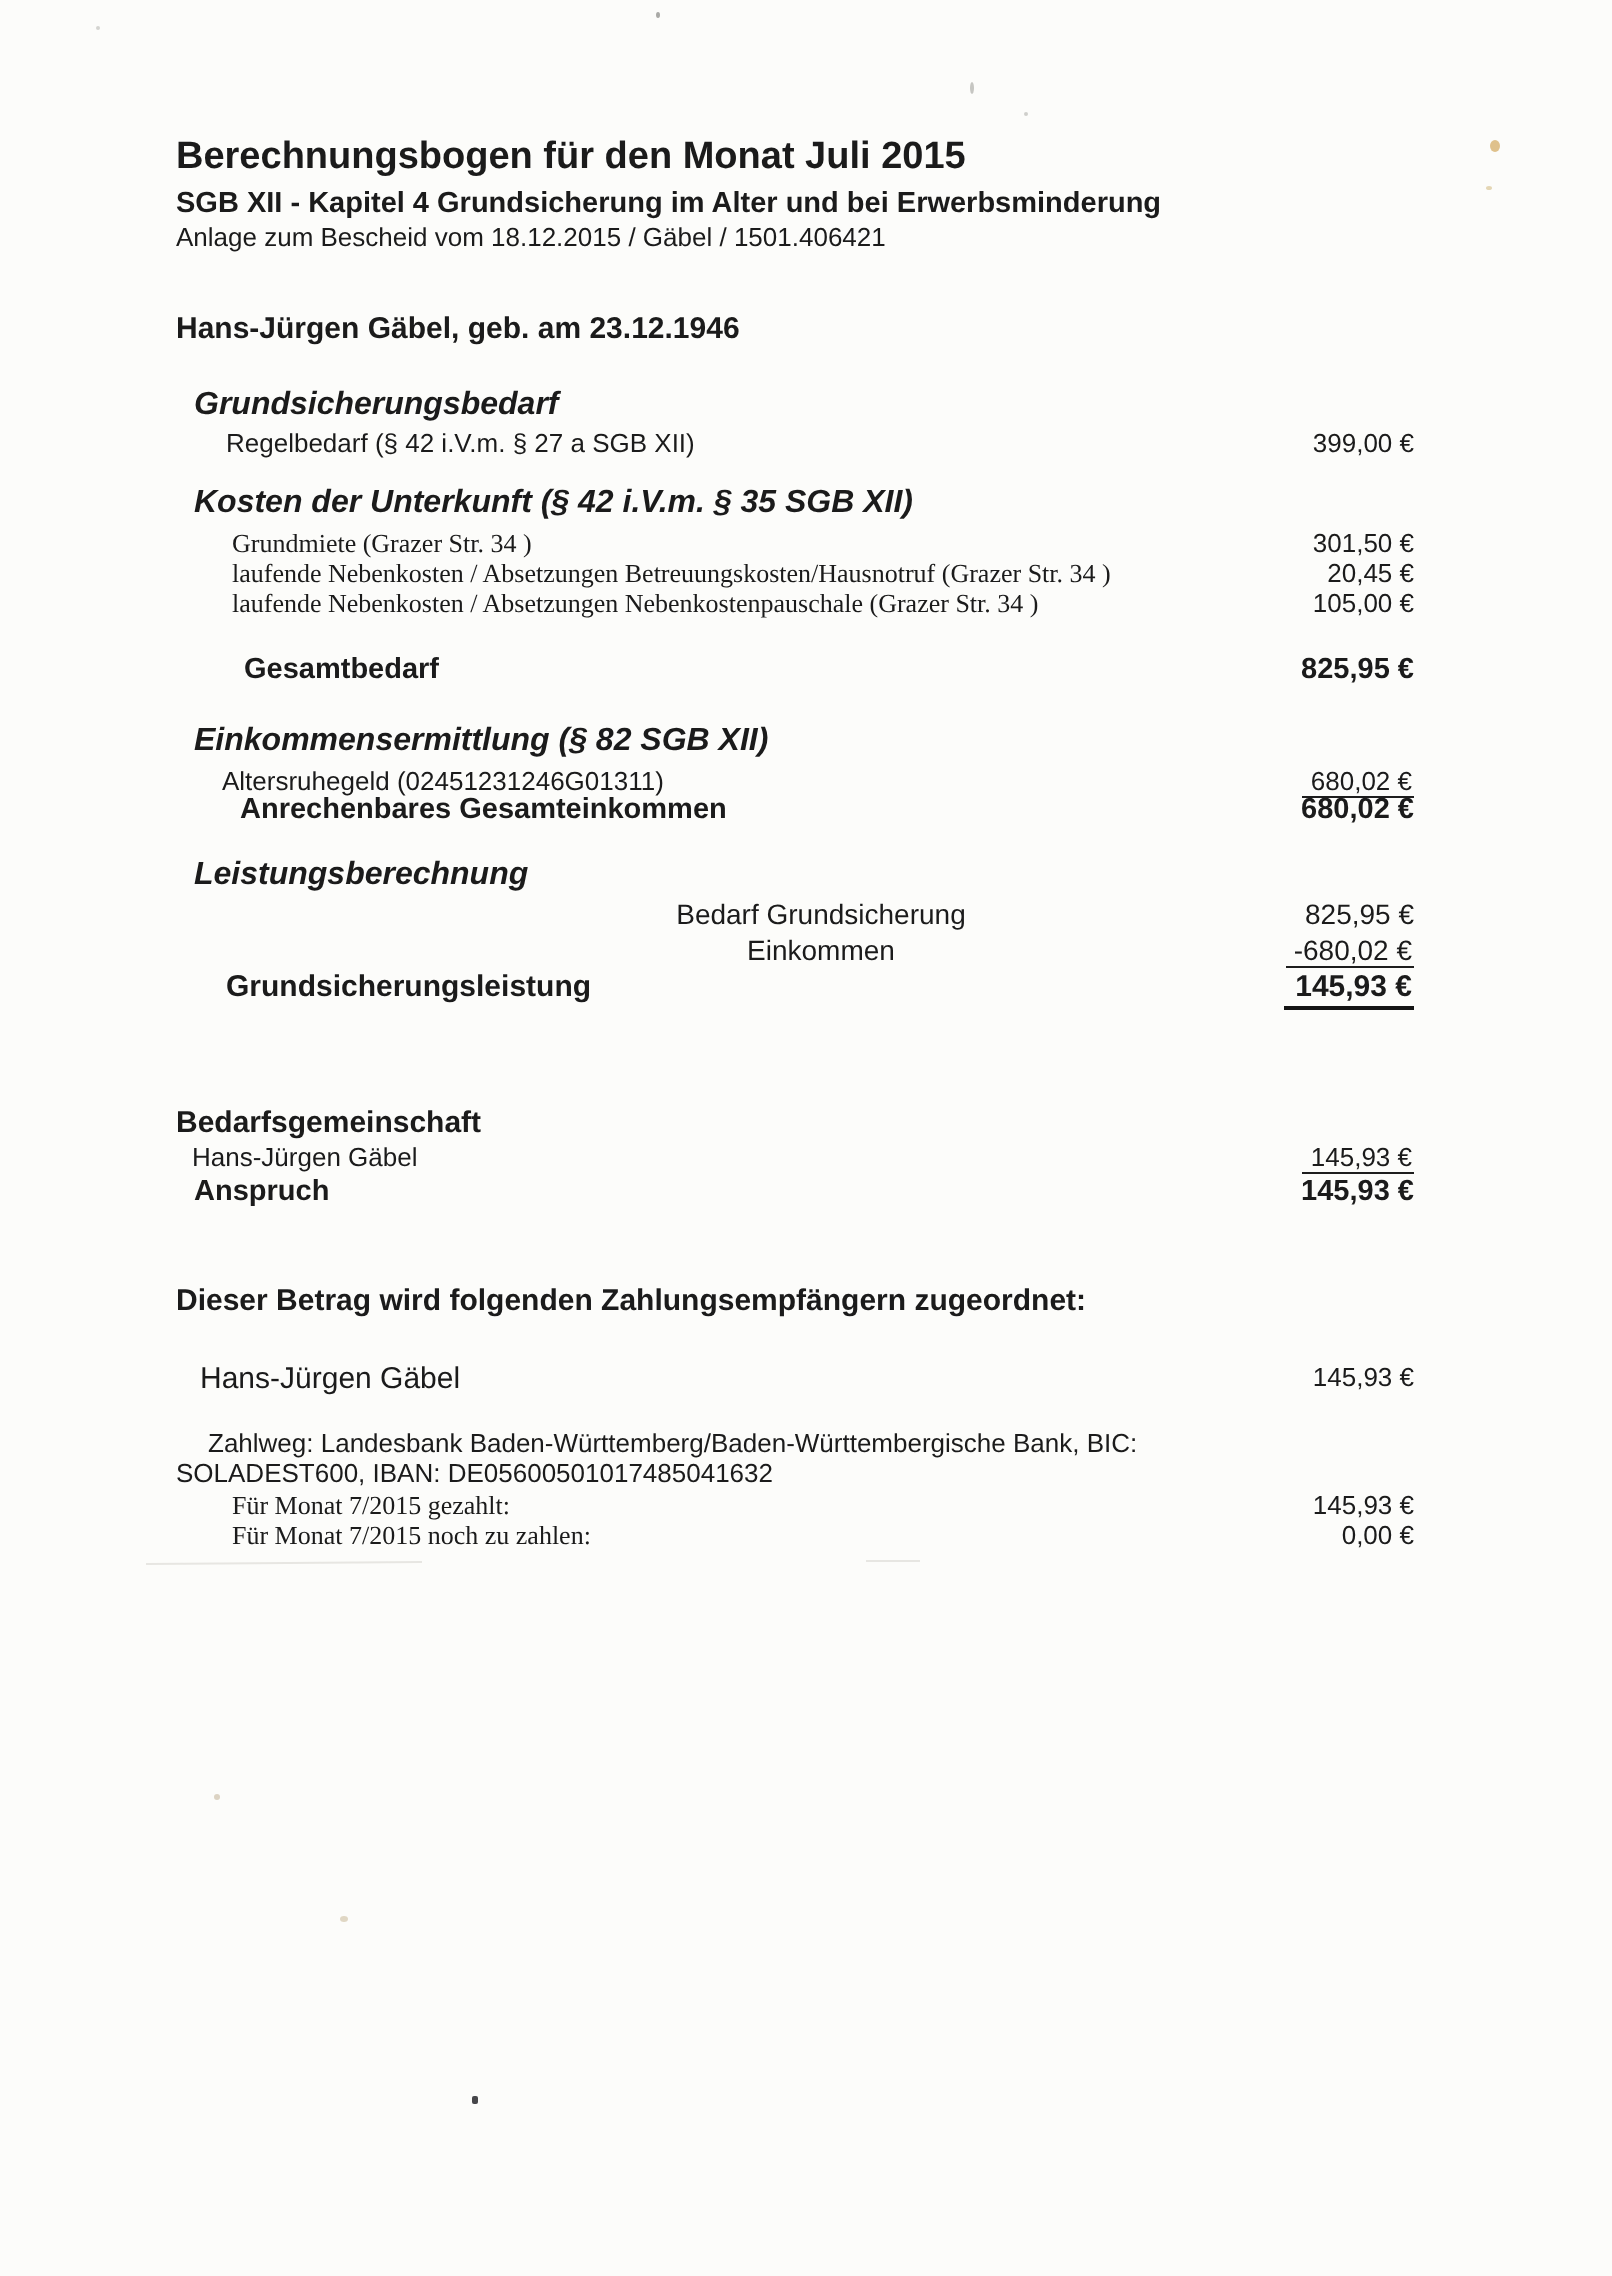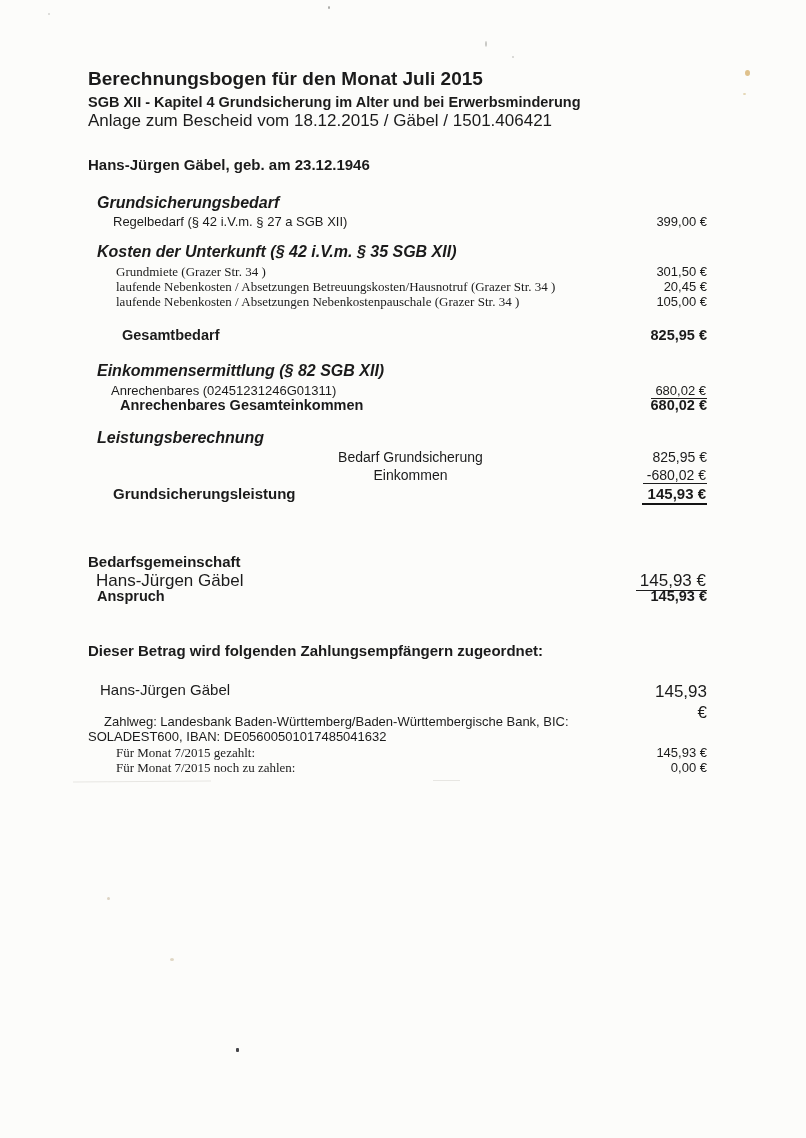--- a/index.html
+++ b/index.html
@@ -18,21 +18,21 @@
   .lbl  { display:inline-block; }
   .b    { font-weight:bold; }
   .it   { font-style:italic; }
   .u    { border-bottom:1.5px solid #1d1d1d; padding:0 1px 0 4px; }
   .u2   { border-bottom:2.5px solid #141414; padding:0 1px 1px 6px; }
 
   .f19  { font-size:19px; }
   .f15  { font-size:15px; }
   .f145 { font-size:14.5px; }
   .f14  { font-size:14px;text-align:center; }
-  .f135 { font-size:17px; }
+  .f135 { font-size:13px; }
   .f13  { font-size:13px; }
   .f16  { font-size:16px; }
 
   .ind08 { padding-left:8px; }
   .ind09 { padding-left:9px;font-weight:bold; }
   .ind12 { padding-left:12px; }
   .ind16 { padding-left:16px; }
   .ind23 { padding-left:23px; }
   .ind25 { padding-left:25px; }
   .ind28 { padding-left:28px;font-family:Liberation Serif, serif; }
@@ -76,21 +76,21 @@
     <span class="amt">105,00 €</span>
   </div>
 
   <div class="line f145 b" style="top:327px">
     <span class="lbl ind34">Gesamtbedarf</span>
     <span class="amt">825,95 €</span>
   </div>
 
   <div class="line f16 it ind09" style="top:362px">Einkommensermittlung (§ 82 SGB XII)</div>
   <div class="line f13" style="top:383px">
-    <span class="lbl ind23">Anrechenbares (02451231246G01311)</span>
+    <span class="lbl ind23">Altersruhegeld (02451231246G01311)</span>
     <span class="amt"><span class="u">680,02 €</span></span>
   </div>
   <div class="line f145 b" style="top:397px">
     <span class="lbl ind32">Anrechenbares Gesamteinkommen</span>
     <span class="amt">680,02 €</span>
   </div>
 
   <div class="line f16 it ind09" style="top:429px">Leistungsberechnung</div>
   <div class="line f14" style="top:449px">
     <span class="lbl ind25">Bedarf Grundsicherung</span>

